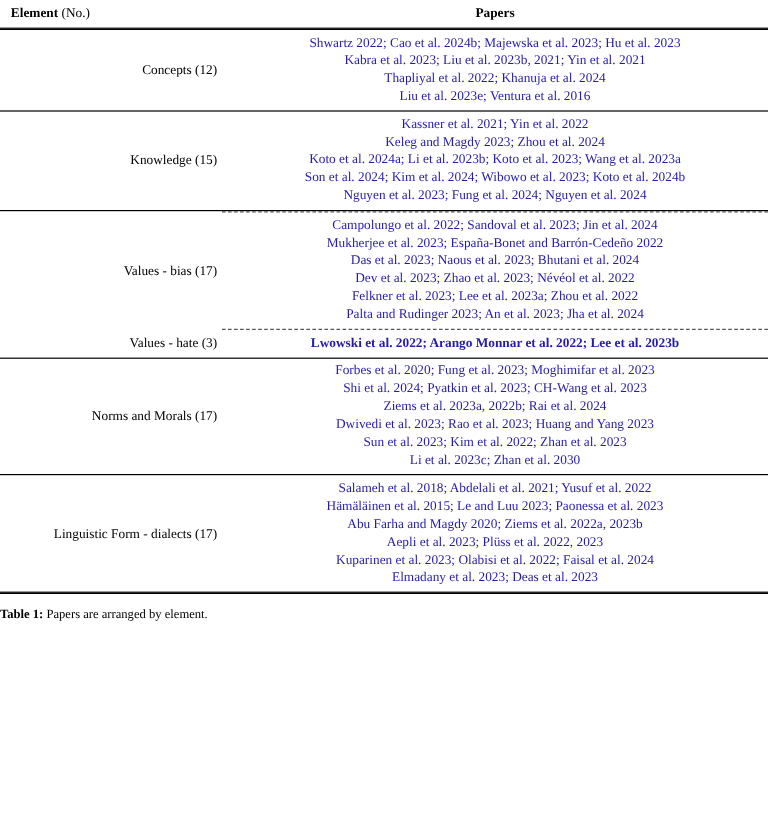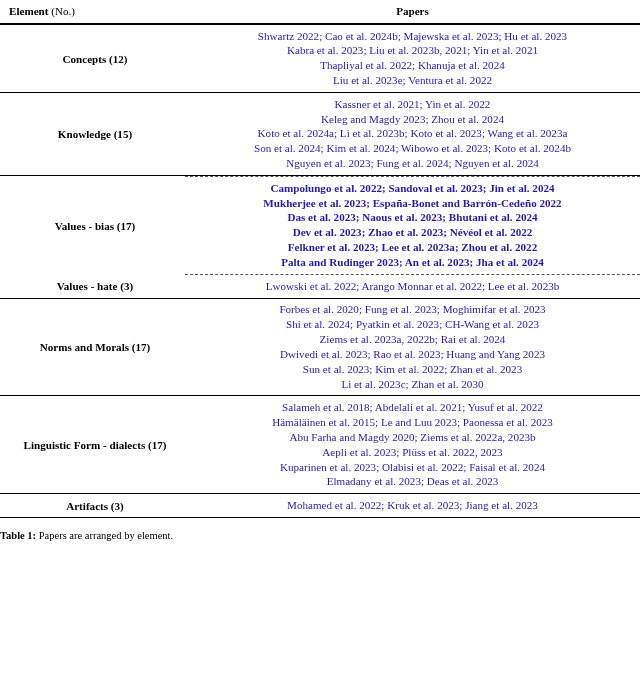--- a/index.html
+++ b/index.html
@@ -58,26 +58,25 @@
     font-weight: bold;
   }
   .hdr-bold { font-weight: bold; }
   .hdr-reg  { font-weight: normal; }
 
   tbody td {
     vertical-align: middle;
     padding: 0;
   }
   td.cell-element {
-    text-align: center;
+    text-align: right;
     padding-left: 9px;
     padding-right: 4px;
     color: #000000;
     white-space: nowrap;
-    font-weight: bold;
   }
   td.cell-papers {
     text-align: center;
     color: #241ca8;
     padding: 3.5px 6px 4px 6px;
     line-height: 1.345;
   }
   td.cell-papers .cite-line {
     display: block;
     white-space: nowrap;
@@ -131,21 +130,21 @@
         <tr class="rule-mid">
           <td></td>
           <td></td>
         </tr>
         <tr>
           <td class="cell-element">Concepts (12)</td>
           <td class="cell-papers" style="color: rgb(36, 28, 168);">
             <span class="cite-line">Shwartz 2022; Cao et al. 2024b; Majewska et al. 2023; Hu et al. 2023</span>
             <span class="cite-line">Kabra et al. 2023; Liu et al. 2023b, 2021; Yin et al. 2021</span>
             <span class="cite-line">Thapliyal et al. 2022; Khanuja et al. 2024</span>
-            <span class="cite-line">Liu et al. 2023e; Ventura et al. 2022</span>
+            <span class="cite-line">Liu et al. 2023e; Ventura et al. 2016</span>
           </td>
         </tr>
         <tr class="rule-mid">
           <td></td>
           <td></td>
         </tr>
         <tr>
           <td class="cell-element">Knowledge (15)</td>
           <td class="cell-papers" style="color: rgb(36, 28, 168);">
             <span class="cite-line">Kassner et al. 2021; Yin et al. 2022</span>
@@ -154,32 +153,32 @@
             <span class="cite-line">Son et al. 2024; Kim et al. 2024; Wibowo et al. 2023; Koto et al. 2024b</span>
             <span class="cite-line">Nguyen et al. 2023; Fung et al. 2024; Nguyen et al. 2024</span>
           </td>
         </tr>
         <tr class="rule-mid">
           <td></td>
           <td></td>
         </tr>
         <tr class="dashed-above">
           <td class="cell-element">Values - bias (17)</td>
-          <td class="cell-papers" style="color: rgb(36, 28, 168); font-weight: bold;">
+          <td class="cell-papers" style="color: rgb(36, 28, 168);">
             <span class="cite-line">Campolungo et al. 2022; Sandoval et al. 2023; Jin et al. 2024</span>
             <span class="cite-line">Mukherjee et al. 2023; España-Bonet and Barrón-Cedeño 2022</span>
             <span class="cite-line">Das et al. 2023; Naous et al. 2023; Bhutani et al. 2024</span>
             <span class="cite-line">Dev et al. 2023; Zhao et al. 2023; Névéol et al. 2022</span>
             <span class="cite-line">Felkner et al. 2023; Lee et al. 2023a; Zhou et al. 2022</span>
             <span class="cite-line">Palta and Rudinger 2023; An et al. 2023; Jha et al. 2024</span>
           </td>
         </tr>
         <tr class="dashed-above">
           <td class="cell-element">Values - hate (3)</td>
-          <td class="cell-papers" style="color: rgb(36, 28, 168);">
+          <td class="cell-papers" style="color: rgb(36, 28, 168); font-weight: bold;">
             <span class="cite-line">Lwowski et al. 2022; Arango Monnar et al. 2022; Lee et al. 2023b</span>
           </td>
         </tr>
         <tr class="rule-mid">
           <td></td>
           <td></td>
         </tr>
         <tr>
           <td class="cell-element">Norms and Morals (17)</td>
           <td class="cell-papers" style="color: rgb(36, 28, 168);">
@@ -203,26 +202,20 @@
             <span class="cite-line">Abu Farha and Magdy 2020; Ziems et al. 2022a, 2023b</span>
             <span class="cite-line">Aepli et al. 2023; Plüss et al. 2022, 2023</span>
             <span class="cite-line">Kuparinen et al. 2023; Olabisi et al. 2022; Faisal et al. 2024</span>
             <span class="cite-line">Elmadany et al. 2023; Deas et al. 2023</span>
           </td>
         </tr>
         <tr class="rule-mid">
           <td></td>
           <td></td>
         </tr>
-        <tr>
-          <td class="cell-element">Artifacts (3)</td>
-          <td class="cell-papers" style="color: rgb(36, 28, 168);">
-            <span class="cite-line">Mohamed et al. 2022; Kruk et al. 2023; Jiang et al. 2023</span>
-          </td>
-        </tr>
       </tbody>
 
     <tbody>
       <tr class="rule-bottom">
         <td></td>
         <td></td>
       </tr>
     </tbody>
   </table>
 

